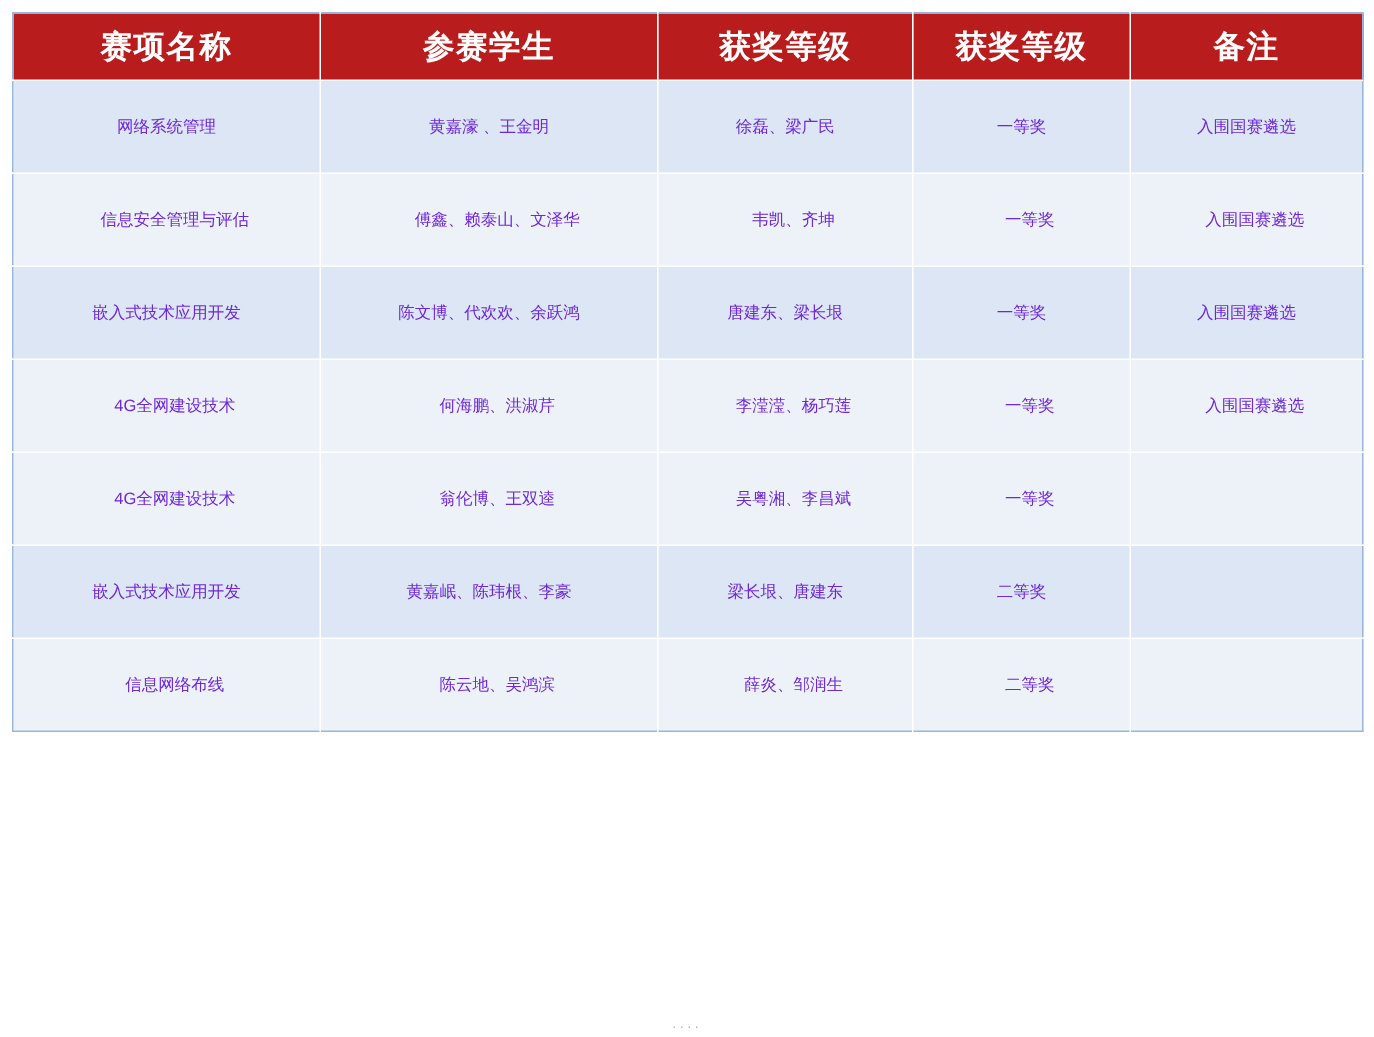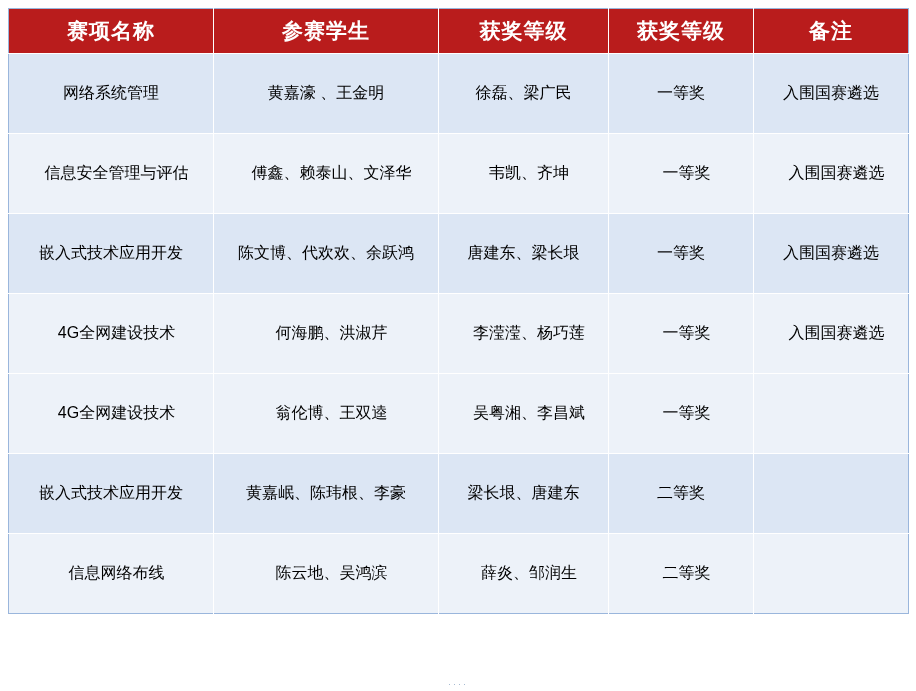--- a/index.html
+++ b/index.html
@@ -42,23 +42,23 @@
     text-align: center;
     vertical-align: middle;
     border-right: 1px solid #ffffff;
     border-bottom: 1px solid #ffffff;
     letter-spacing: 1px;
   }
   table.award-table thead th:last-child {
     border-right: none;
   }
   table.award-table tbody td {
-    font-size: 16px;
-    color: #000000;
-    height: 80px;
+    font-size: 11px;
+    color: #6d28d9;
+    height: 62px;
     text-align: center;
     vertical-align: middle;
     border-right: 1px solid #ffffff;
     border-bottom: 1px solid #ffffff;
     padding: 2px 4px;
     box-sizing: border-box;
     word-break: keep-all;
   }
   table.award-table tbody td:last-child {
     border-right: none;

